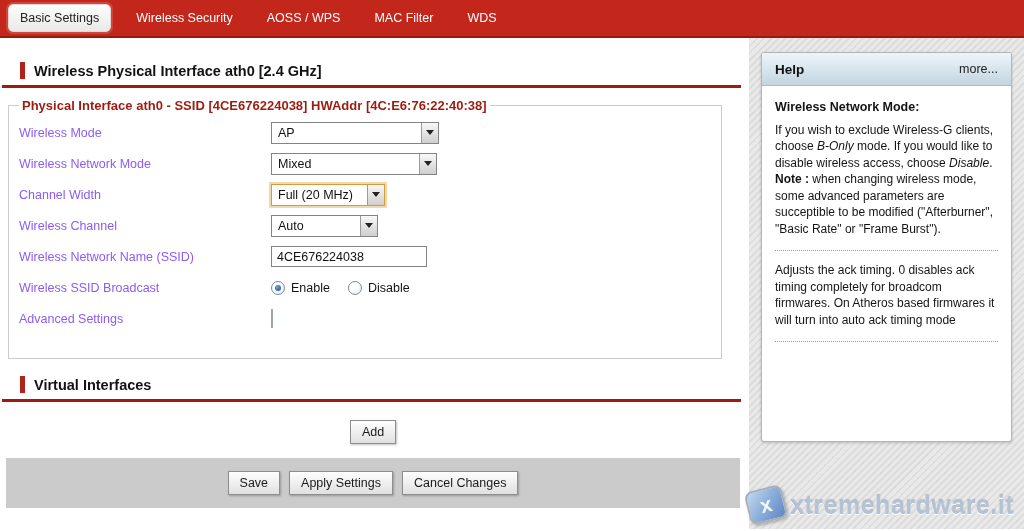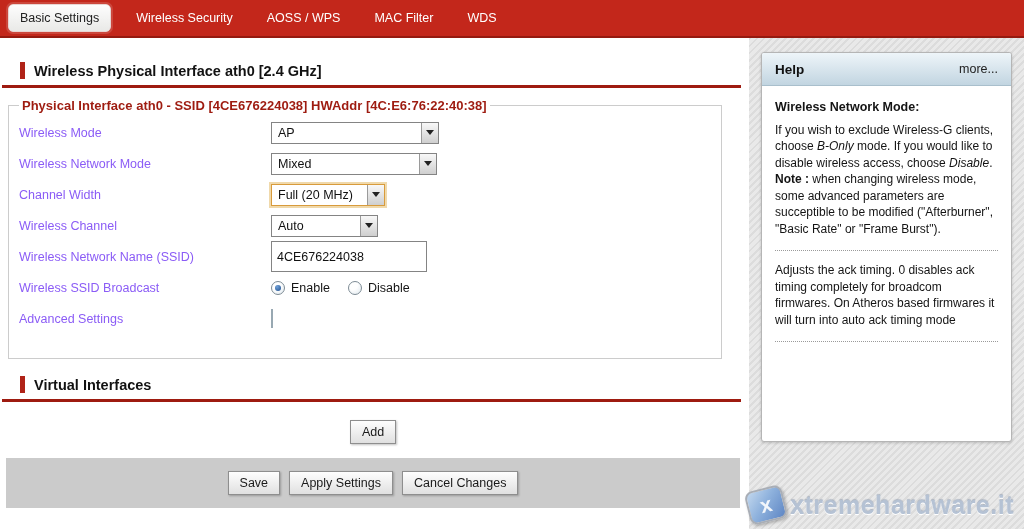--- a/index.html
+++ b/index.html
@@ -49,21 +49,21 @@
   .dropdown.focused { border:1px solid #d89b3c; box-shadow:0 0 0 2px #f0d9ab; }
   .dropdown .dd-value { flex:1; font-size:12.5px; padding:0 6px; color:#111; }
   .dd-btn {
     width:17px; height:20px; background:linear-gradient(#f8f8f8,#cfcfcf);
     border-left:1px solid #9a9a9a; display:flex; align-items:center; justify-content:center;
   }
   .caret { width:0; height:0; border-left:4px solid transparent; border-right:4px solid transparent; border-top:5px solid #222; }
   .w-mode { width:168px; } .w-netmode { width:166px; } .w-chwidth { width:114px; } .w-channel { width:107px; }
   
   .text-input {
-    width:156px; height:31px; border:1px solid #848484; font-size:12.5px;
+    width:156px; height:21px; border:1px solid #848484; font-size:12.5px;
     padding:0 5px; font-family:"Liberation Sans",sans-serif; color:#111; background:#fff;
   }
   
   .radio-group { display:flex; align-items:center; gap:18px; font-size:12.5px; }
   .radio-opt { display:flex; align-items:center; gap:6px; cursor:pointer; }
   .radio {
     width:14px; height:14px; border-radius:50%; border:1px solid #7d8b94;
     background:radial-gradient(circle at 35% 30%, #ffffff 35%, #dfe8ee); position:relative;
   }
   .radio.checked::after {

